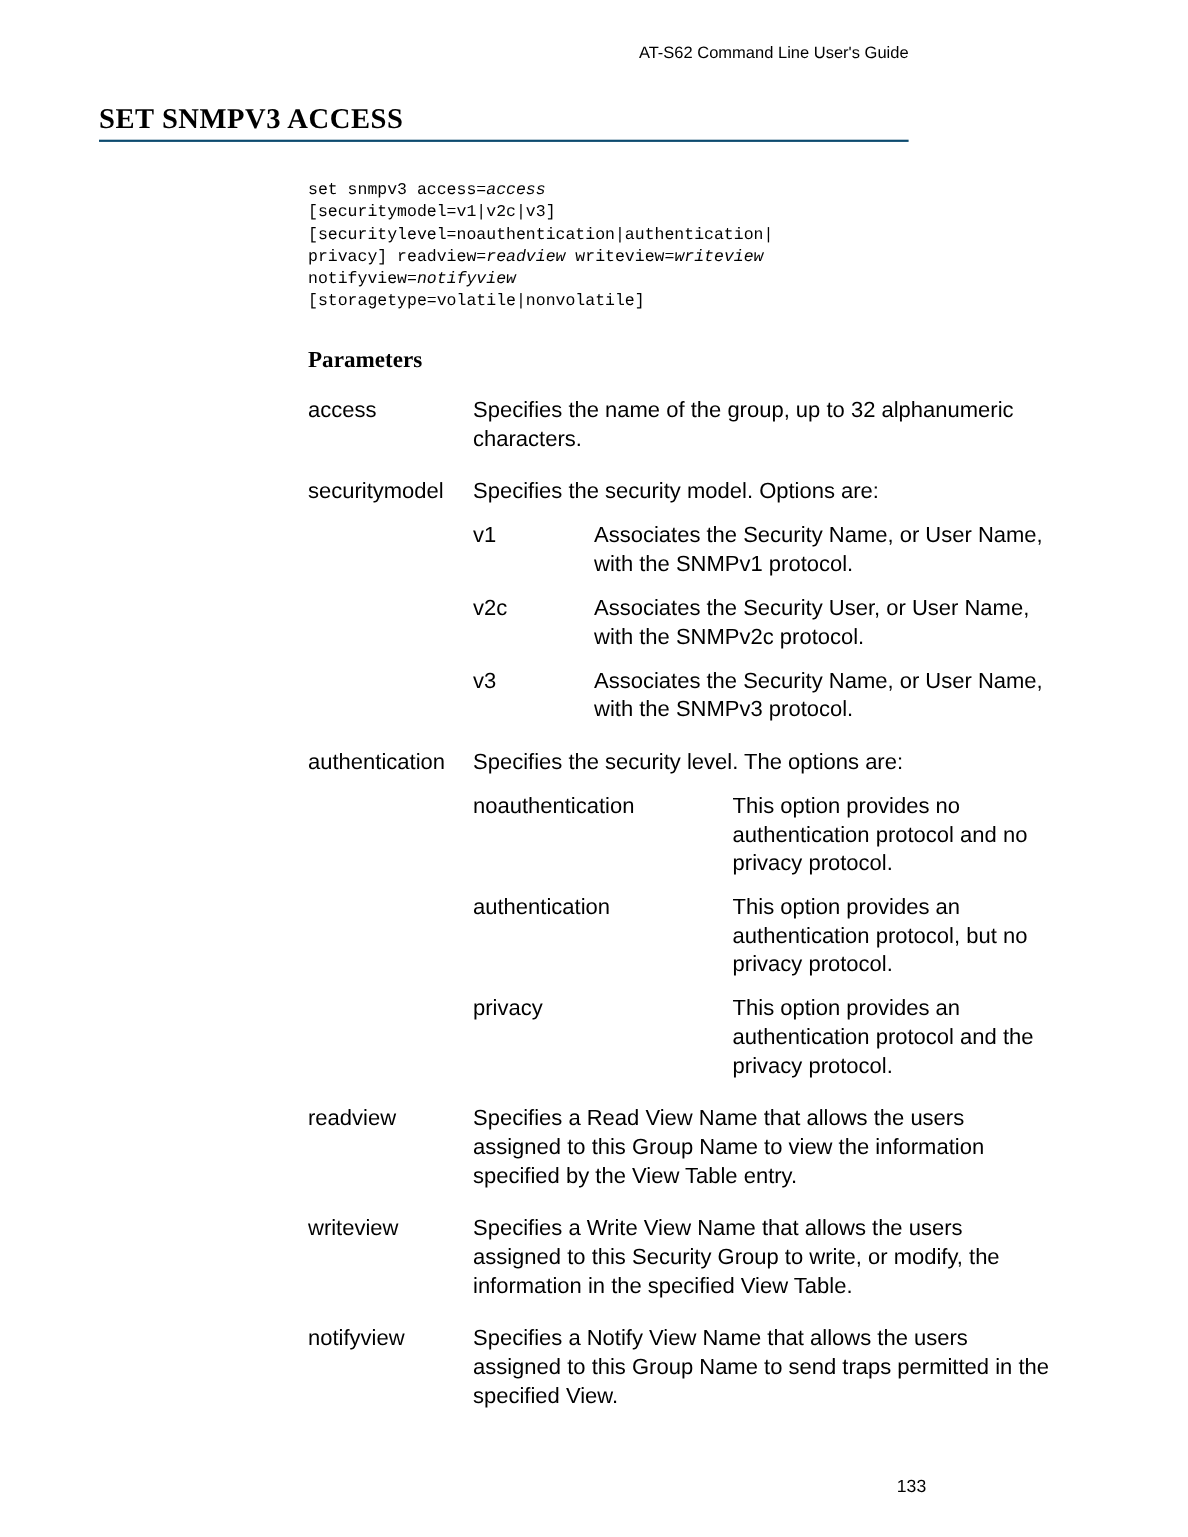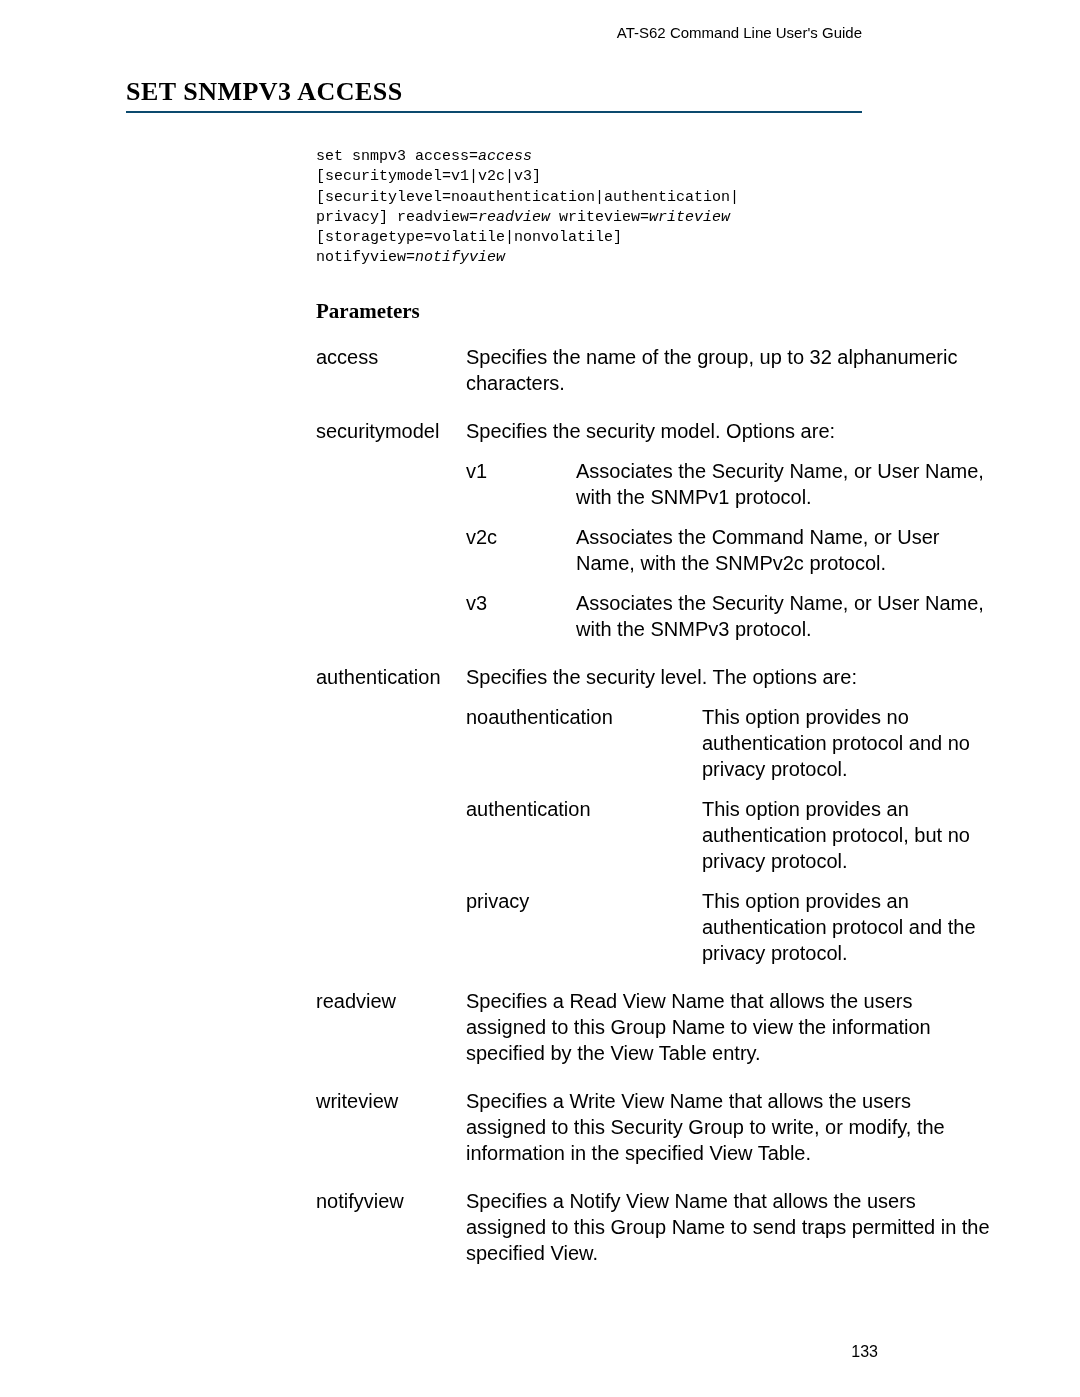--- a/index.html
+++ b/index.html
@@ -7,22 +7,21 @@
     padding: 0;
     background: #fff;
     color: #000;
     font-family: "Times New Roman", Times, serif;
   }
   .page {
     width: 926px;
     height: 1397px;
     position: relative;
     box-sizing: border-box;
-    padding: 24px 100px 30px 90px;
-    margin-left: 36px;
+    padding: 40px 100px 30px 90px;
   }
   .running-header {
     text-align: right;
     font-family: Arial, Helvetica, sans-serif;
     font-size: 15px;
     color: #000;
     margin-bottom: 36px;
   }
   .section-head {
     font-family: "Times New Roman", Times, serif;
@@ -105,44 +104,44 @@
 
     <div class="syntax">
       <div>
         <span>set snmpv3 access=</span><span class="var">access</span>
       </div>
       <div>[securitymodel=v1|v2c|v3]</div>
       <div>[securitylevel=noauthentication|authentication|</div>
       <div>
         <span>privacy] readview=</span><span class="var">readview</span><span> writeview=</span><span class="var">writeview</span>
       </div>
-      <div>[storagetype=volatile|nonvolatile]</div>
       <div>
         <span>notifyview=</span><span class="var">notifyview</span>
       </div>
+      <div>[storagetype=volatile|nonvolatile]</div>
     </div>
 
     <div class="parameters-head">Parameters</div>
 
     <div class="param-row">
       <div class="param-name">access</div>
       <div class="param-desc">Specifies the name of the group, up to 32 alphanumeric characters.</div>
     </div>
 
     <div class="param-row">
       <div class="param-name">securitymodel</div>
       <div class="param-desc">
         <div>Specifies the security model. Options are:</div>
         <div class="opt-row opt-narrow">
           <div class="opt-key">v1</div>
           <div class="opt-desc">Associates the Security Name, or User Name, with the SNMPv1 protocol.</div>
         </div>
         <div class="opt-row opt-narrow">
           <div class="opt-key">v2c</div>
-          <div class="opt-desc">Associates the Command Name, or User Name, with the SNMPv2c protocol.</div>
+          <div class="opt-desc">Associates the Security User, or User Name, with the SNMPv2c protocol.</div>
         </div>
         <div class="opt-row opt-narrow">
           <div class="opt-key">v3</div>
           <div class="opt-desc">Associates the Security Name, or User Name, with the SNMPv3 protocol.</div>
         </div>
       </div>
     </div>
 
     <div class="param-row">
       <div class="param-name">authentication</div>

